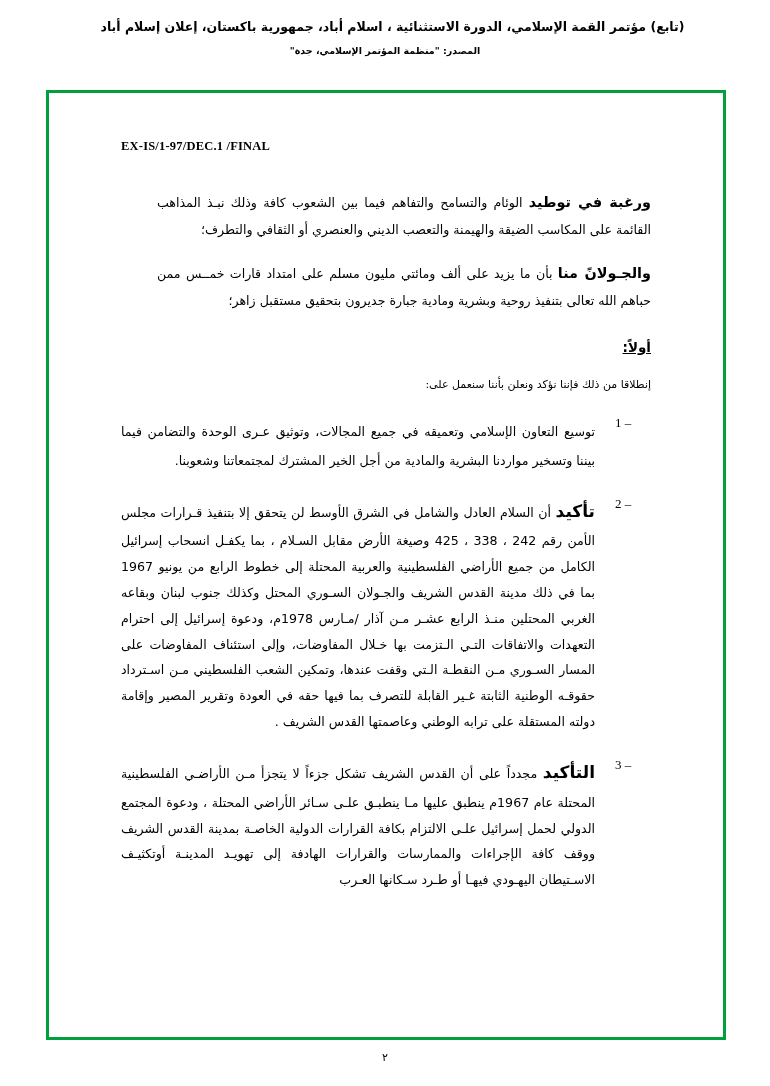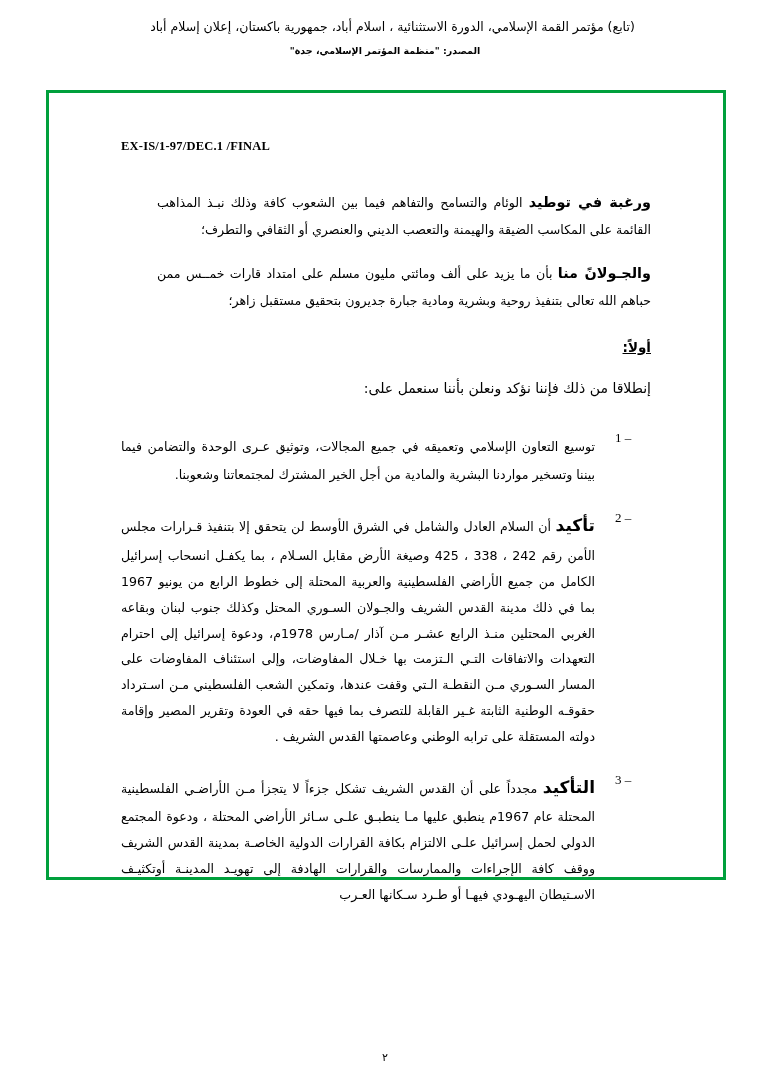--- a/index.html
+++ b/index.html
@@ -23,41 +23,41 @@
     box-sizing: border-box;
   }
 
   
   .header {
     padding-top: 18px;
     text-align: center;
   }
   .header-title {
     font-family: "DejaVu Sans", sans-serif;
-    font-weight: normal;
+    font-weight: bold;
     font-size: 12.5px;
     letter-spacing: 0;
     direction: rtl;
     line-height: 1.4;
     padding-left: 15px;
   }
   .header-source {
     margin-top: 9px;
     font-size: 9.5px;
     font-weight: bold;
     direction: rtl;
   }
 
   
   .frame {
     position: absolute;
     left: 46px;
     top: 90px;
     width: 680px;
-    height: 790px;
+    height: 950px;
     border: 3px solid #00a03c;
     box-sizing: border-box;
     background: #ffffff;
   }
 
   .frame-inner {
     position: absolute;
     left: 0;
     top: 0;
     right: 0;
@@ -97,23 +97,23 @@
     direction: rtl;
     font-weight: bold;
     font-size: 13.5px;
     text-decoration: underline;
     margin: 26px 0 20px 0;
   }
 
   .intro-line {
     direction: rtl;
     text-align: right;
-    font-size: 14px;
+    font-size: 11px;
     line-height: 1.9;
-    margin-bottom: 26px;
+    margin-bottom: 17px;
   }
 
   
   .item {
     display: flex;
     direction: rtl;
     margin-bottom: 20px;
   }
   .item-num {
     flex: 0 0 56px;

